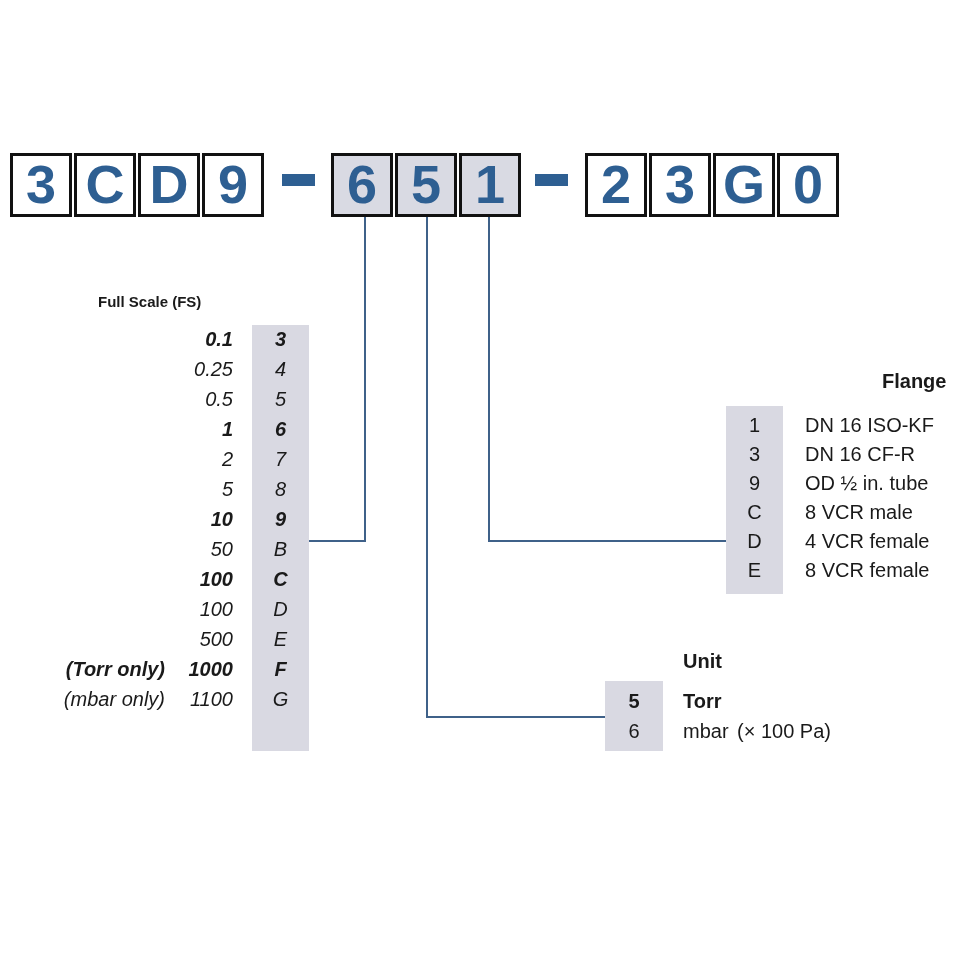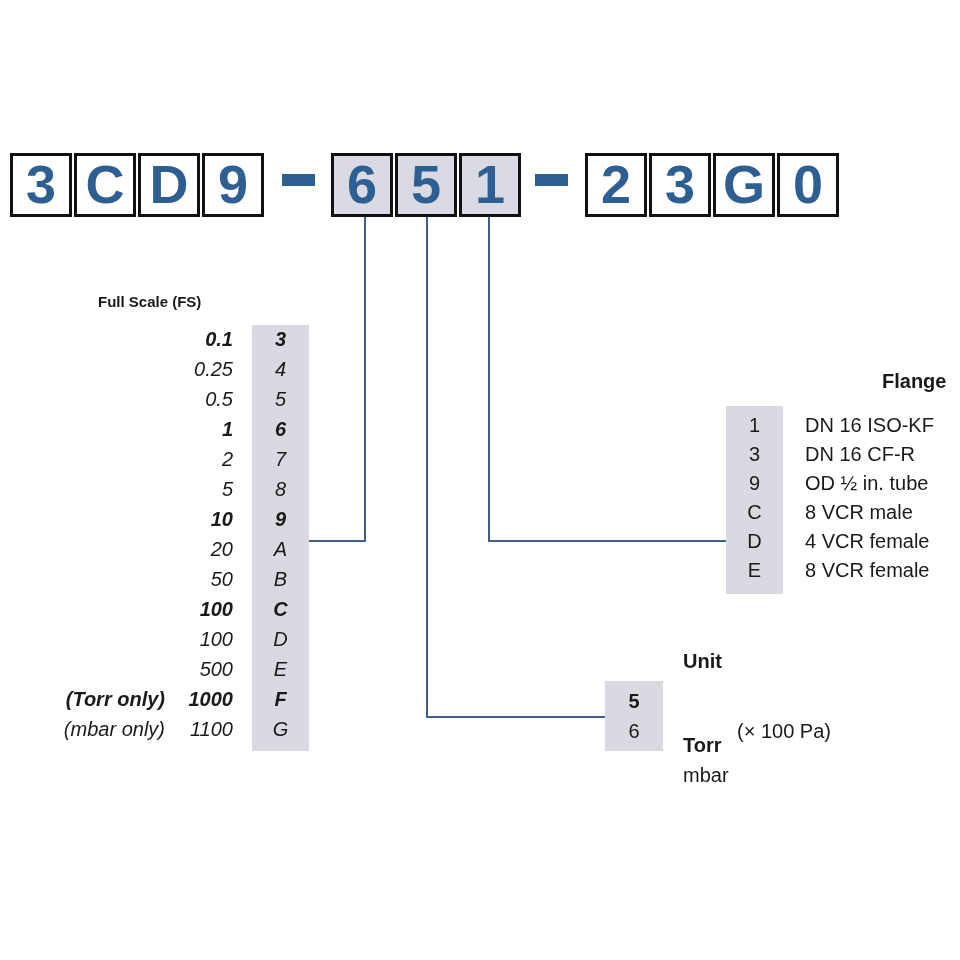--- a/index.html
+++ b/index.html
@@ -61,21 +61,21 @@
   .b { font-weight: bold; }
   
   #fl-rows { position: absolute; left: 726px; top: 411px; }
   .fl-row { display: flex; height: 29px; line-height: 29px; font-size: 20px; white-space: nowrap; }
   .fl-code { width: 57px; text-align: center; }
   .fl-label { margin-left: 22px; }
   
   #un-rows { position: absolute; left: 605px; top: 686px; }
   .un-row { display: flex; height: 30px; line-height: 30px; font-size: 20px; white-space: nowrap; }
   .un-code { width: 58px; text-align: center; }
-  .un-label { margin-left: 20px; display: inline-block; min-width: 54px; margin-top: 44px; }
+  .un-label { margin-left: 20px; display: inline-block; min-width: 54px; }
   .un-note { }
 </style>
 </head>
 <body>
 
 <div id="stage">
 
   <div class="pn-group" style="left:10px;">
     <div class="pn-cell">3</div>
     <div class="pn-cell">C</div>
@@ -143,25 +143,20 @@
       <span class="fs-value">5</span>
       <span class="fs-code">8</span>
     </div>
     <div class="fs-row">
       <span class="fs-prefix"></span>
       <span class="fs-value b">10</span>
       <span class="fs-code b">9</span>
     </div>
     <div class="fs-row">
       <span class="fs-prefix"></span>
-      <span class="fs-value">20</span>
-      <span class="fs-code">A</span>
-    </div>
-    <div class="fs-row">
-      <span class="fs-prefix"></span>
       <span class="fs-value">50</span>
       <span class="fs-code">B</span>
     </div>
     <div class="fs-row">
       <span class="fs-prefix"></span>
       <span class="fs-value b">100</span>
       <span class="fs-code b">C</span>
     </div>
     <div class="fs-row">
       <span class="fs-prefix"></span>

